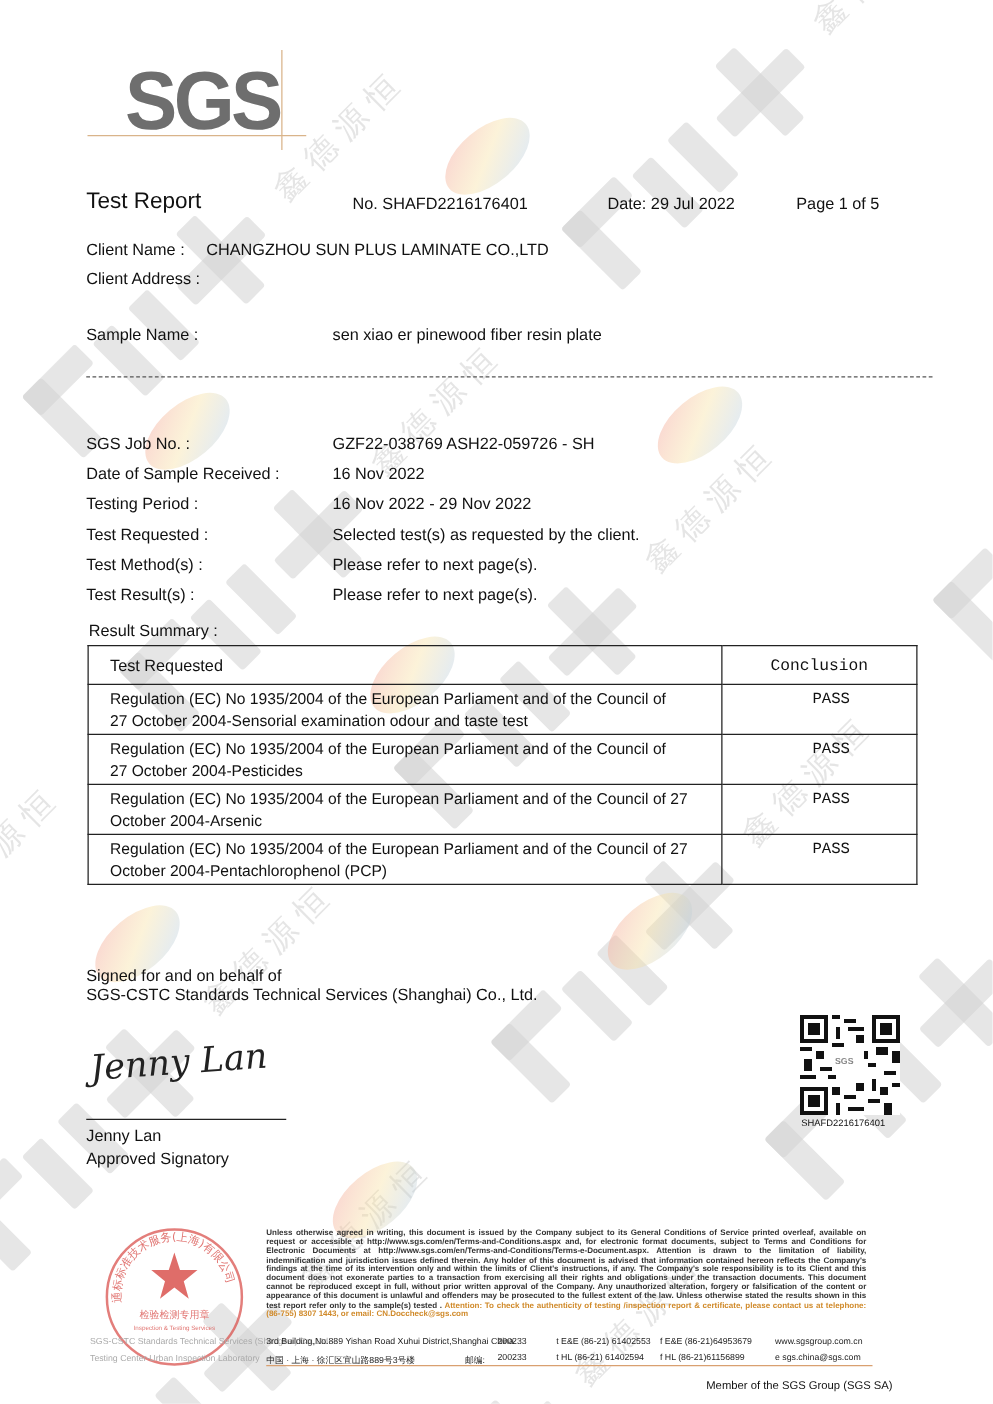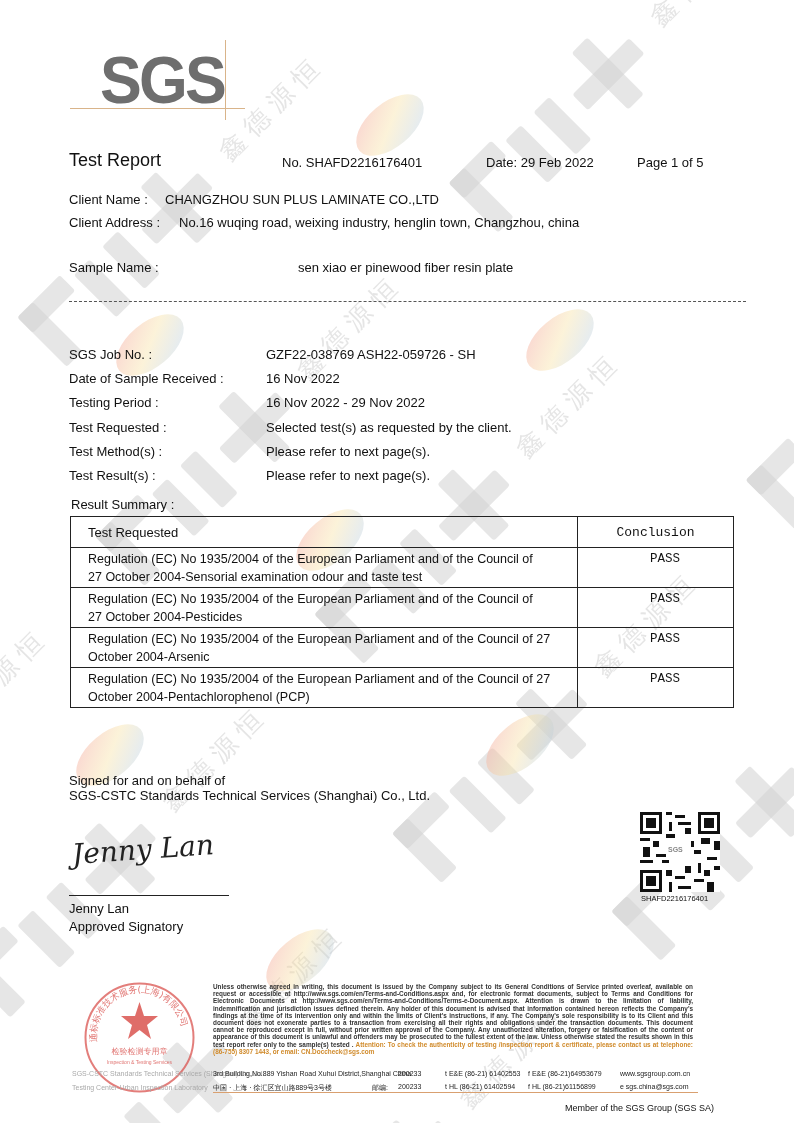--- a/index.html
+++ b/index.html
@@ -102,30 +102,29 @@
 <div class="content">
 
   <div class="abs logo">
     <div class="logo-text">SGS</div>
     <div class="logo-hline"></div>
     <div class="logo-vline"></div>
   </div>
 
   <div class="abs title">Test Report</div>
   <div class="abs hdr" style="left:282px;">No. SHAFD2216176401</div>
-  <div class="abs hdr" style="left:486px;">Date: 29 Feb 2022</div>
+  <div class="abs hdr" style="left:486px;">Date: 29 Jul 2022</div>
   <div class="abs hdr" style="left:637px;">Page 1 of 5</div>
 
   <div class="abs t13" style="left:69px; top:192px;">Client Name :</div>
   <div class="abs t13" style="left:165px; top:192px;">CHANGZHOU SUN PLUS LAMINATE CO.,LTD</div>
   <div class="abs t13" style="left:69px; top:215px;">Client Address :</div>
-  <div class="abs t13" style="left:179px; top:215px;">No.16 wuqing road, weixing industry, henglin town, Changzhou, china</div>
 
   <div class="abs t13" style="left:69px; top:260px;">Sample Name :</div>
-  <div class="abs t13" style="left:266px; top:260px;margin-left:32px;">sen xiao er pinewood fiber resin plate</div>
+  <div class="abs t13" style="left:266px; top:260px;">sen xiao er pinewood fiber resin plate</div>
 
   <div class="dashline"></div>
 
   <div class="abs kv-label" style="top:347px;">SGS Job No. :</div>
   <div class="abs kv-val" style="top:347px;">GZF22-038769 ASH22-059726 - SH</div>
   <div class="abs kv-label" style="top:371px;">Date of Sample Received :</div>
   <div class="abs kv-val" style="top:371px;">16 Nov 2022</div>
   <div class="abs kv-label" style="top:395px;">Testing Period :</div>
   <div class="abs kv-val" style="top:395px;">16 Nov 2022 - 29 Nov 2022</div>
   <div class="abs kv-label" style="top:420px;">Test Requested :</div>

